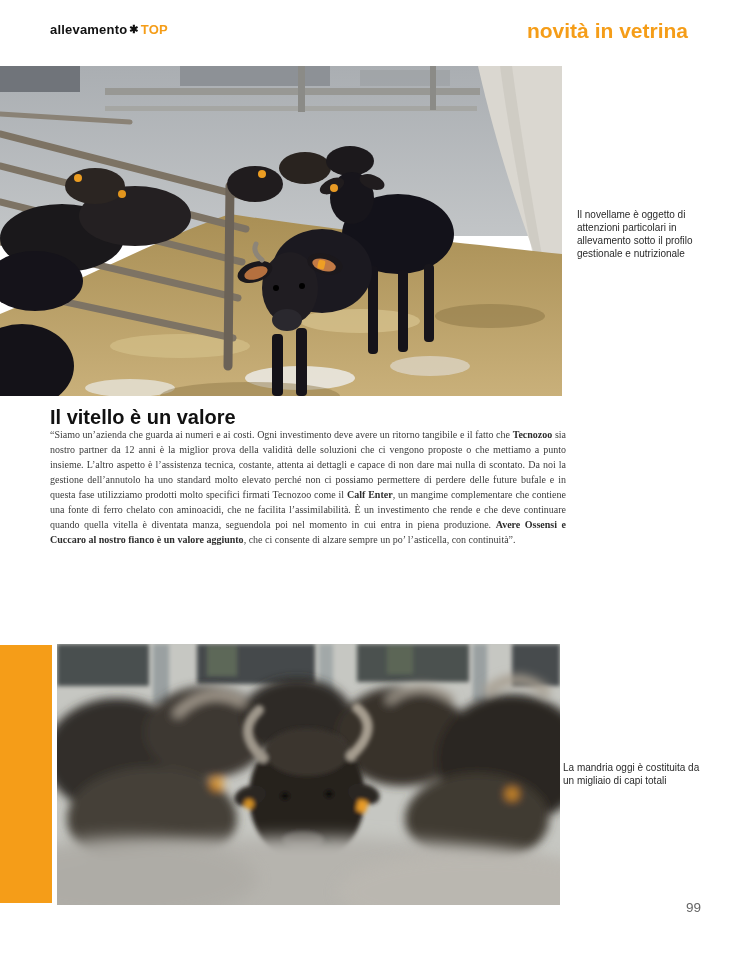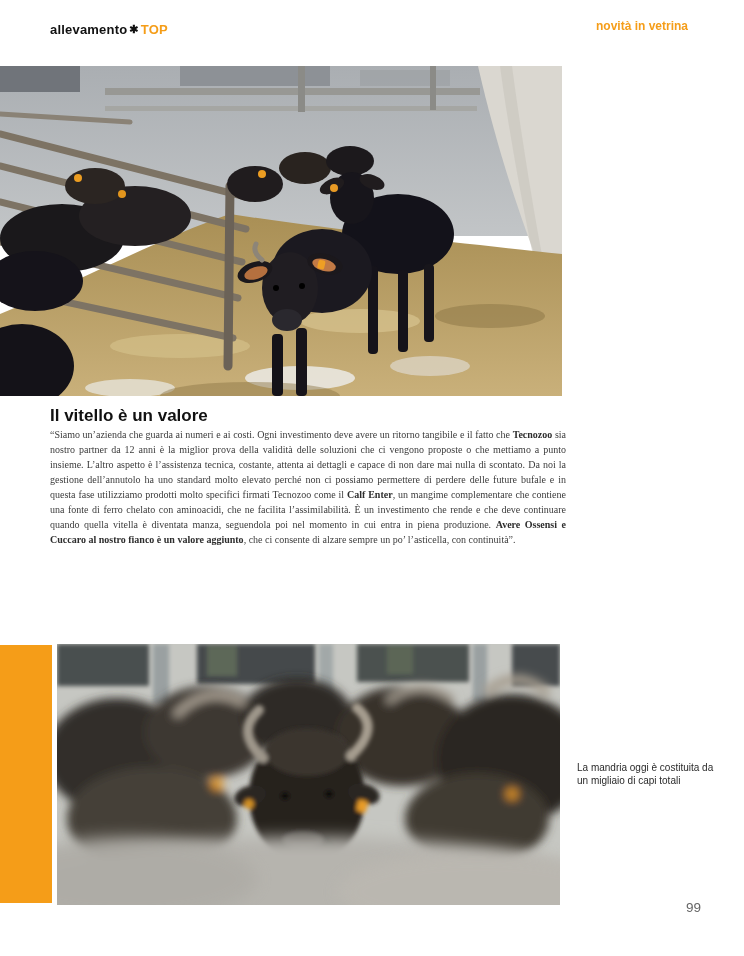--- a/index.html
+++ b/index.html
@@ -7,33 +7,33 @@
     position:relative;width:744px;height:956px;background:#ffffff;
     font-family:"Liberation Sans",sans-serif;overflow:hidden;
   }
   .masthead-left{
     position:absolute;left:50px;top:22px;font-size:13px;font-weight:bold;
     color:#111111;letter-spacing:.2px;
   }
   .masthead-left .star{font-size:11px;position:relative;top:-1px;padding:0 2px;color:#111;}
   .masthead-left .top{color:#f59d18;margin-top:40px;}
   .masthead-right{
-    position:absolute;right:56px;top:19px;font-size:12px;font-weight:bold;color:#f59d18;
+    position:absolute;right:56px;top:19px;font-size:21px;font-weight:bold;color:#f59d18;
   }
   .photo-top{position:absolute;left:0;top:66px;width:562px;height:330px;display:block;}
   .photo-bottom{position:absolute;left:57px;top:644px;width:503px;height:261px;display:block;}
   .orange-block{position:absolute;left:0;top:645px;width:52px;height:258px;background:#f59d18;}
   .caption{
     position:absolute;font-size:10px;line-height:13px;color:#2a2a2a;
     font-family:"Liberation Sans",sans-serif;
   }
   .caption-top{left:577px;top:208px;width:124px;}
-  .caption-bottom{left:577px;top:761px;width:150px;}
+  .caption-bottom{left:563px;top:761px;width:150px;}
   .heading{
-    position:absolute;left:50px;top:406px;font-size:17px;font-weight:bold;color:#111111;
+    position:absolute;left:50px;top:406px;font-size:20px;font-weight:bold;color:#111111;
     font-family:"Liberation Sans",sans-serif;
   }
   .body-text{
     position:absolute;left:50px;top:427px;width:516px;
     font-family:"Liberation Serif",serif;font-size:10px;line-height:15px;
     color:#3b3b3b;text-align:justify;margin:0;
   }
   .body-text b{color:#2d2d2d;}
   .page-number{
     position:absolute;left:686px;top:900px;font-size:13.5px;color:#666666;text-align:right;
@@ -128,20 +128,21 @@
       <rect x="318" y="194" width="7" height="9" rx="2" fill="#ef9f24" transform="rotate(14 321 198)"></rect>
       <path d="M262,194 q-10,-8 -6,-16" stroke="#8d8578" stroke-width="5" fill="none" stroke-linecap="round"></path>
       <ellipse cx="287" cy="254" rx="15" ry="11" fill="#2a282e"></ellipse>
       <circle cx="276" cy="222" r="3" fill="#000"></circle>
       <circle cx="302" cy="220" r="3" fill="#000"></circle>
       <rect x="272" y="268" width="11" height="62" rx="4" fill="#141218"></rect>
       <rect x="296" y="262" width="11" height="68" rx="4" fill="#17141a"></rect>
     </g>
   </svg>
 
+  <div class="caption caption-top">Il novellame è oggetto di attenzioni particolari in allevamento sotto il profilo gestionale e nutrizionale</div>
 
   <div class="heading">Il vitello è un valore</div>
   <p class="body-text"><span>“Siamo un’azienda che guarda ai numeri e ai costi. Ogni investimento deve avere un ritorno tangibile e il fatto che </span><b>Tecnozoo</b><span> sia nostro partner da 12 anni è la miglior prova della validità delle soluzioni che ci vengono proposte o che mettiamo a punto insieme. L’altro aspetto è l’assistenza tecnica, costante, attenta ai dettagli e capace di non dare mai nulla di scontato. Da noi la gestione dell’annutolo ha uno standard molto elevato perché non ci possiamo permettere di perdere delle future bufale e in questa fase utilizziamo prodotti molto specifici firmati Tecnozoo come il </span><b>Calf Enter</b><span>, un mangime complementare che contiene una fonte di ferro chelato con aminoacidi, che ne facilita l’assimilabilità. È un investimento che rende e che deve continuare quando quella vitella è diventata manza, seguendola poi nel momento in cui entra in piena produzione. </span><b>Avere Ossensi e Cuccaro al nostro fianco è un valore aggiunto</b><span>, che ci consente di alzare sempre un po’ l’asticella, con continuità”.</span></p>
 
   <div class="orange-block"></div>
 
   <svg class="photo-bottom" viewBox="0 0 503 261" aria-hidden="true">
     <defs>
       <filter id="b5" x="-20%" y="-20%" width="140%" height="140%">
           <feGaussianBlur stdDeviation="5"></feGaussianBlur>

